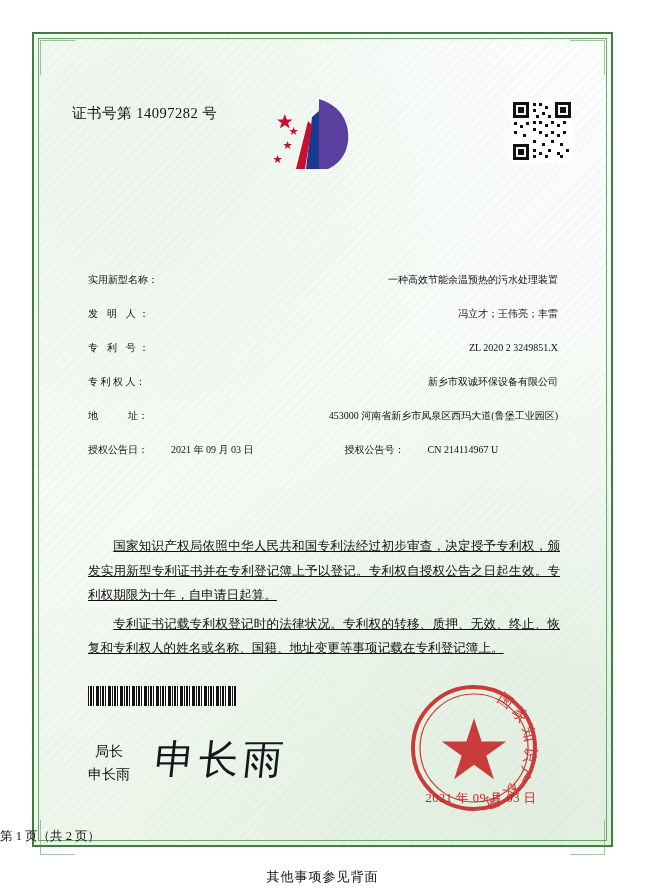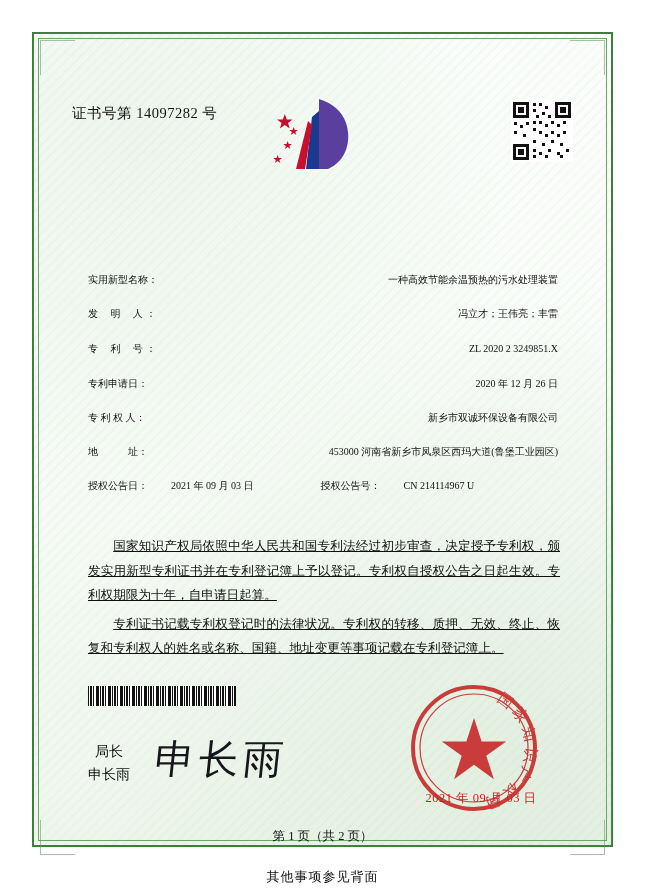--- a/index.html
+++ b/index.html
@@ -110,38 +110,37 @@
     align-items: baseline;
     margin-bottom: 19px;
     line-height: 1.5;
   }
   .field-label {
     white-space: nowrap;
     flex: 0 0 auto;
   }
   .field-label.spread {
     letter-spacing: 3.2px;
-    font-family: Liberation Mono, monospace;
   }
   .field-value {
     margin-left: 6px;
     flex: 1 1 auto;
   }
   .inline-pair {
     display: flex;
     align-items: baseline;
     margin-bottom: 19px;
     line-height: 1.5;
     gap: 23px;
   }
   .inline-pair .seg {
     white-space: nowrap;
   }
   .inline-pair .seg.second {
-    margin-left: 44px;
+    margin-left: 68px;
     font-family: Liberation Mono, monospace;
   }
 
   
   .paragraphs {
     position: absolute;
     left: 88px; top: 534px;
     width: 472px;
     font-size: 12.6px;
     line-height: 1.95;
@@ -199,21 +198,21 @@
     color: #16161c;
     letter-spacing: 4px;
     transform: skewX(-6deg);
     white-space: nowrap;
   }
 
   
   .page-num {
     position: absolute;
     left: 0; right: 0; top: 828px;
-    text-align: center;
+    text-align: left;
     font-size: 12.5px;
     color: #111;
   }
   .footer-note {
     position: absolute;
     left: 0; right: 0; top: 868px;
     text-align: center;
     font-size: 13px;
     color: #111;
     letter-spacing: 1px;
@@ -310,24 +309,20 @@
     <div class="field-row">
       <span class="field-label spread">发 明 人：</span>
       <span class="field-value">冯立才；王伟亮；丰雷</span>
     </div>
 
     <div class="field-row">
       <span class="field-label spread">专 利 号：</span>
       <span class="field-value">ZL 2020 2 3249851.X</span>
     </div>
 
-    <div class="field-row">
-      <span class="field-label">专利申请日：</span>
-      <span class="field-value">2020 年 12 月 26 日</span>
-    </div>
 
     <div class="field-row">
       <span class="field-label">专 利 权 人：</span>
       <span class="field-value">新乡市双诚环保设备有限公司</span>
     </div>
 
     <div class="field-row">
       <span class="field-label">地　　　址：</span>
       <span class="field-value">453000 河南省新乡市凤泉区西玛大道(鲁堡工业园区)</span>
     </div>

